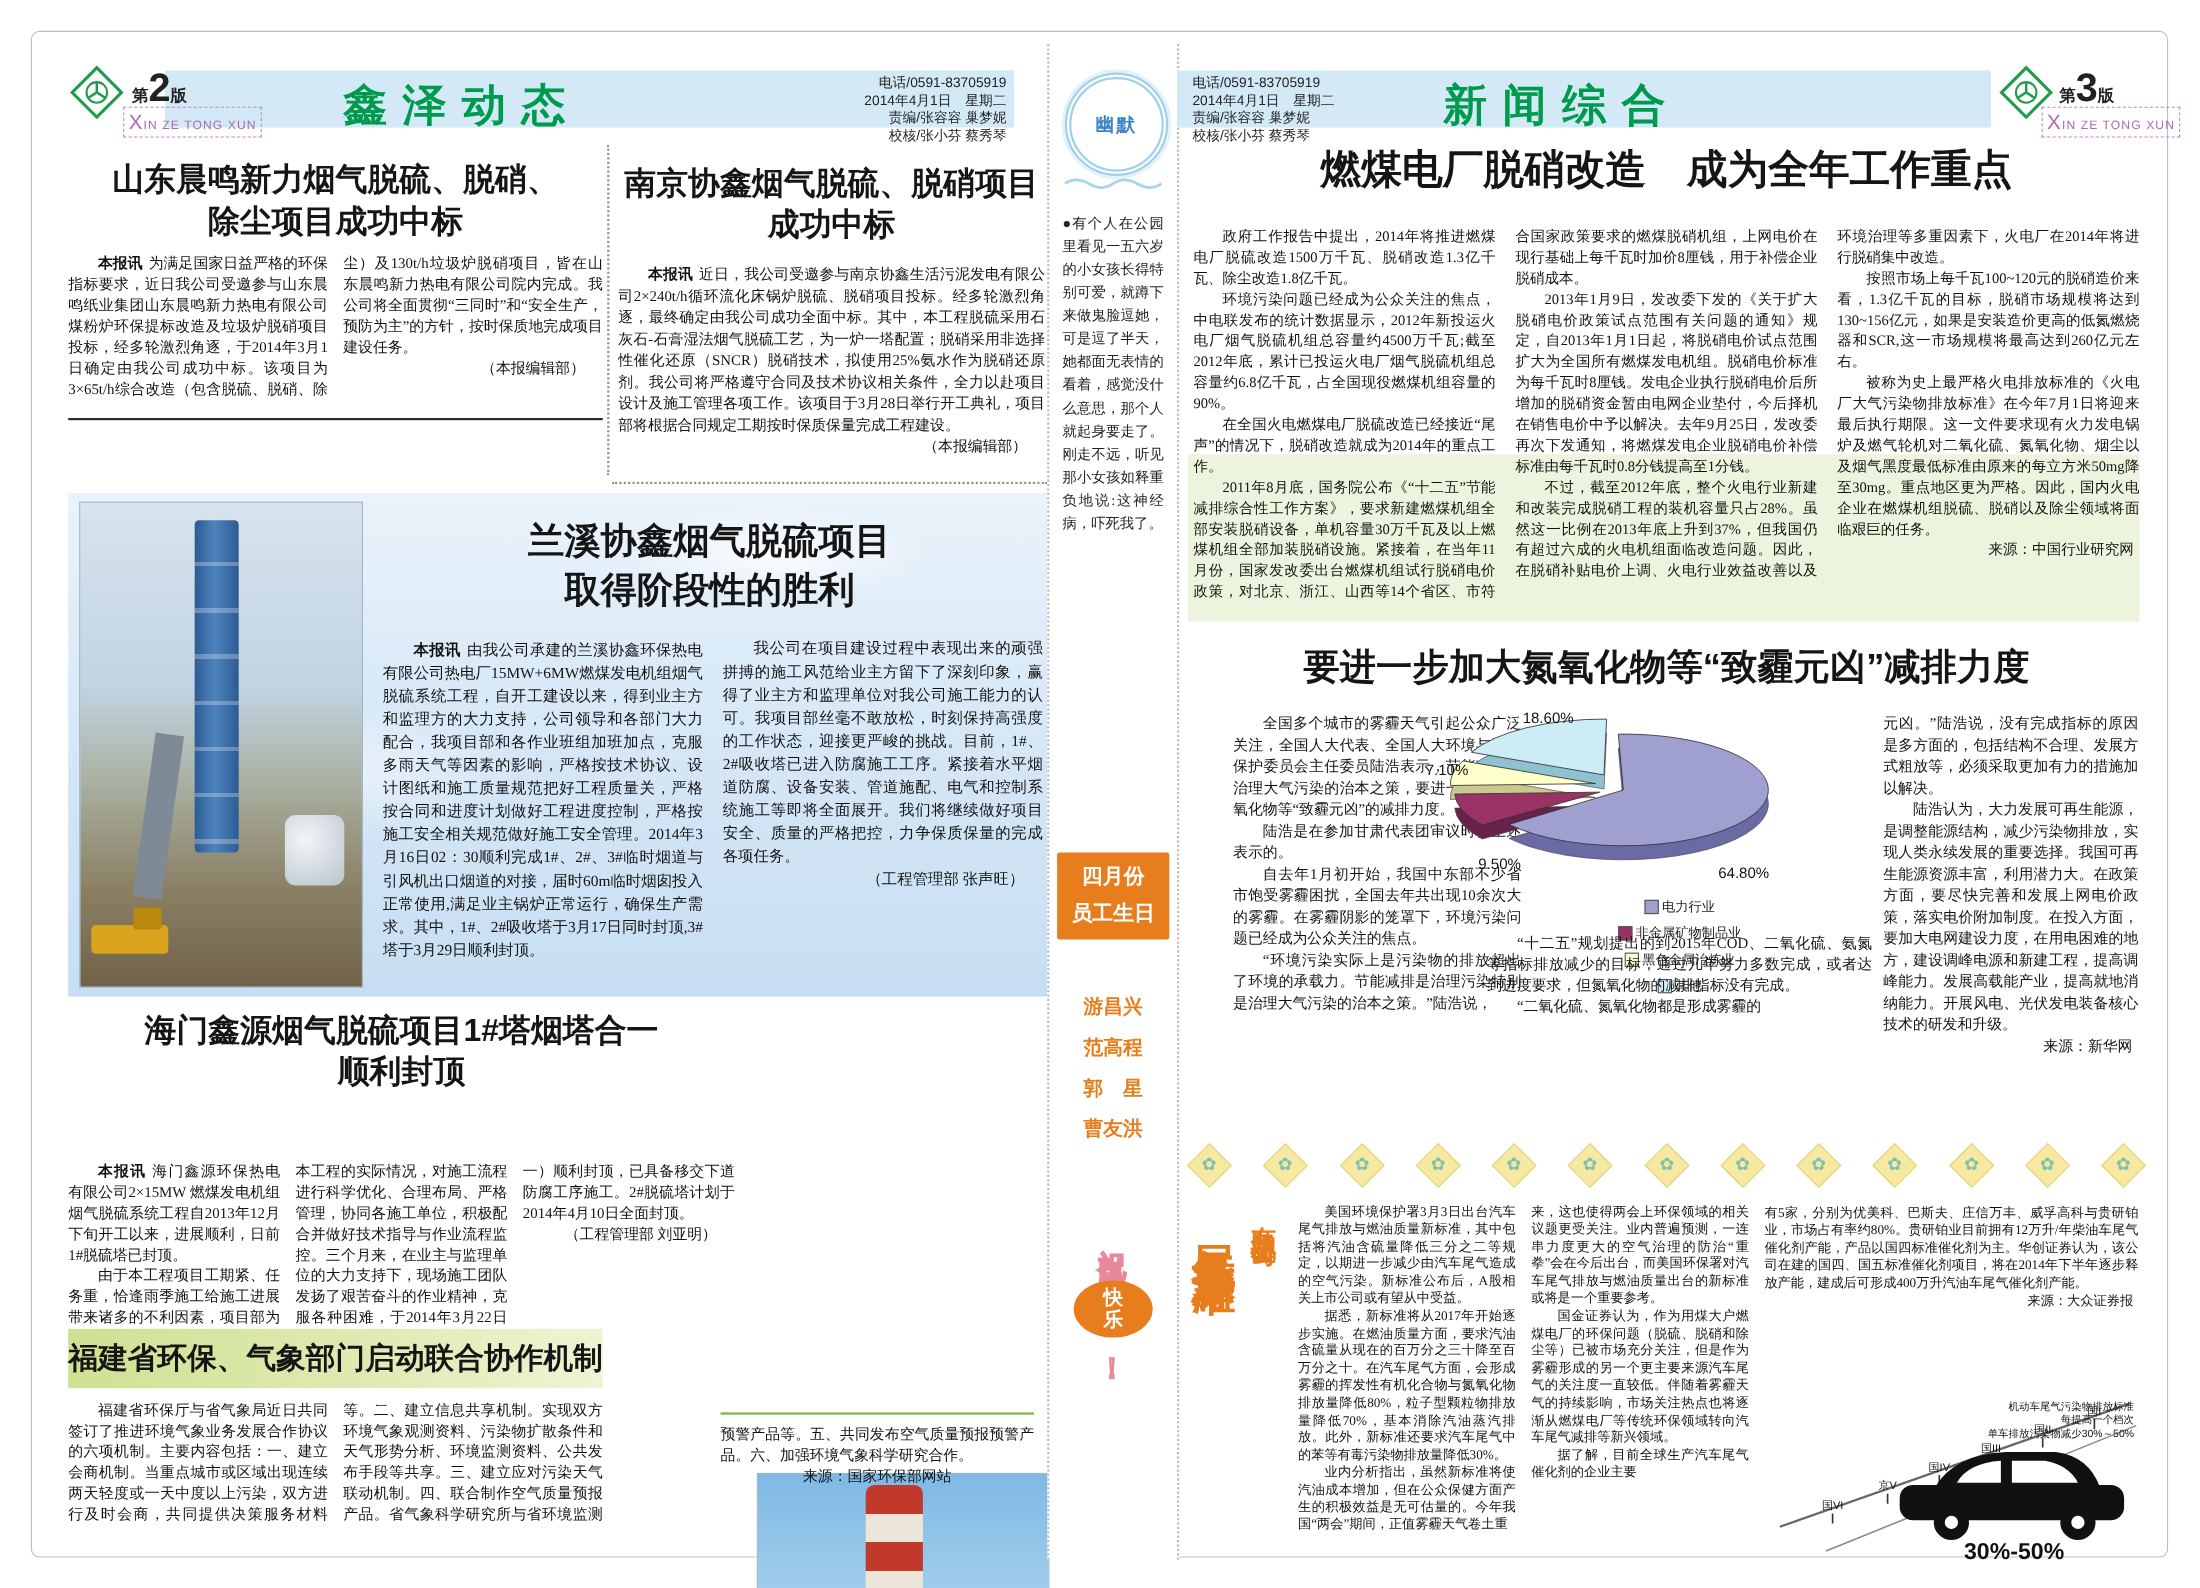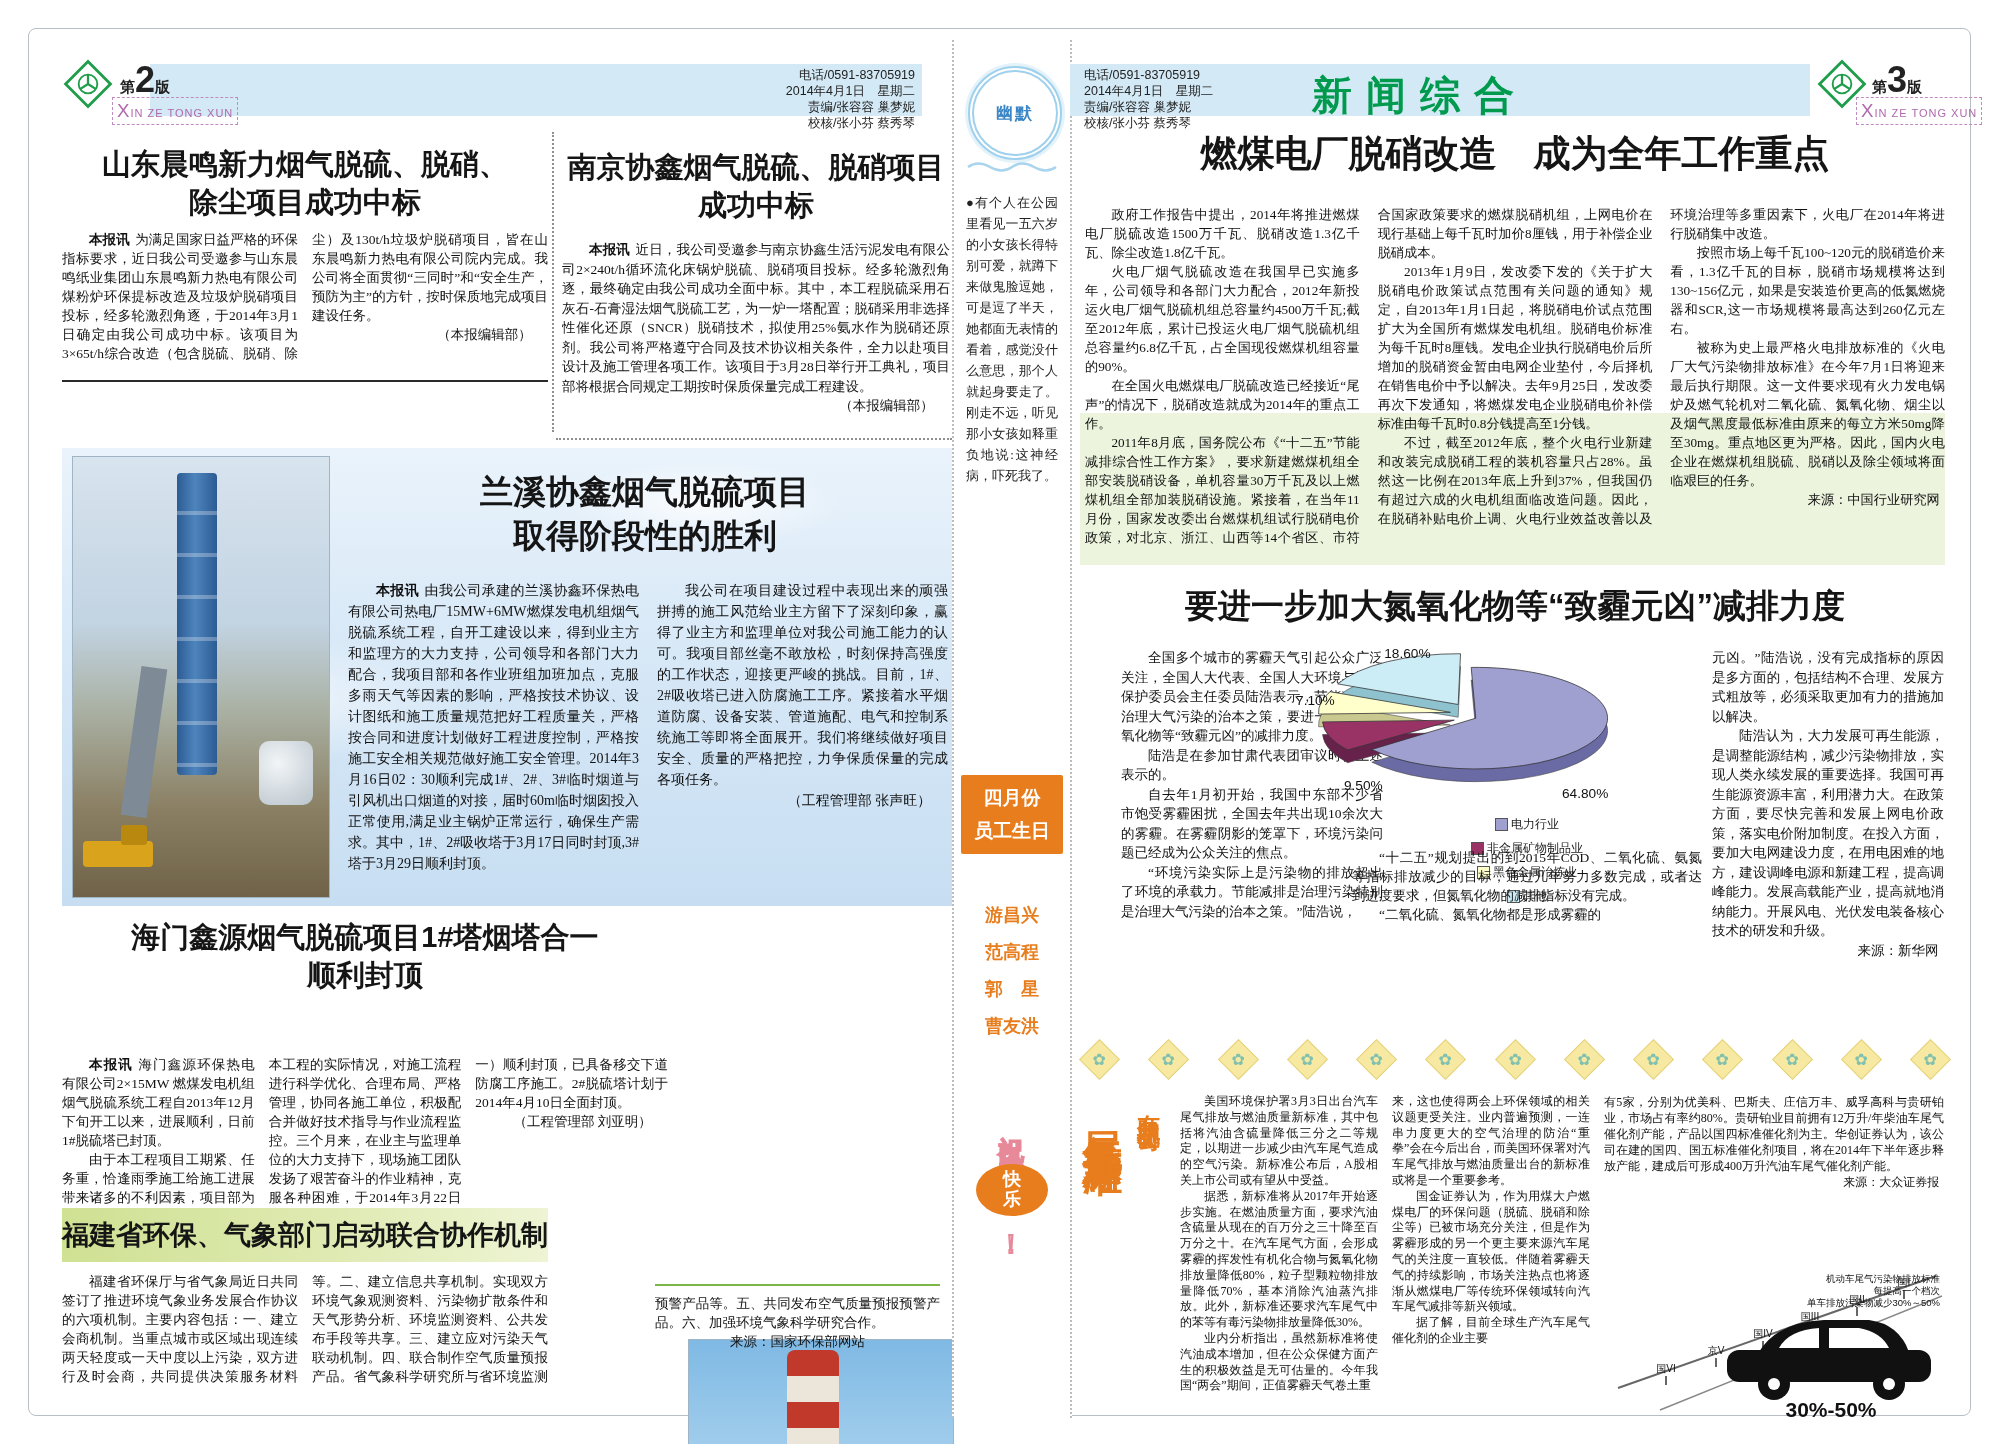--- a/index.html
+++ b/index.html
@@ -78,20 +78,21 @@
     <svg width="56" height="56" viewBox="0 0 60 60">
       <rect x="13" y="13" width="34" height="34" transform="rotate(45 30 30)" fill="none" stroke="#1f9d4b" stroke-width="3"></rect>
       <circle cx="30" cy="30" r="10" fill="none" stroke="#1f9d4b" stroke-width="2"></circle>
       <path d="M30 20 L30 30 M30 30 L21.5 35.5 M30 30 L38.5 35.5" stroke="#1f9d4b" stroke-width="2.4" fill="none"></path>
     </svg>
   </div>
   <div class="abs ed" style="left:120px;top:62px;">
     <span>第</span><span class="ed-num">2</span><span>版</span>
   </div>
   <div class="abs en-box" style="left:112px;top:97px;">XIN ZE TONG XUN</div>
+  <div class="abs sec-title" style="left:255px;top:68px;width:330px;">鑫泽动态</div>
   <div class="abs info" style="left:735px;top:67px;width:180px;text-align:right;">
     <div>电话/0591-83705919</div>
     <div>2014年4月1日　星期二</div>
     <div>责编/张容容 巢梦妮</div>
     <div>校核/张小芬 蔡秀琴</div>
   </div>
 
   <div class="abs hl" style="left:62px;top:145px;width:486px;font-size:29px;">
     <div>山东晨鸣新力烟气脱硫、脱硝、</div>
     <div>除尘项目成功中标</div>
@@ -202,21 +203,21 @@
   </div>
   <div class="abs ed" style="left:1872px;top:62px;">
     <span>第</span><span class="ed-num">3</span><span>版</span>
   </div>
   <div class="abs en-box" style="left:1856px;top:97px;">XIN ZE TONG XUN</div>
 
   <div class="abs pale-green" style="left:1080px;top:413px;width:865px;height:152px;"></div>
   <div class="abs hl" style="left:1085px;top:130px;width:860px;font-size:37px;">燃煤电厂脱硝改造　成为全年工作重点</div>
   <div class="abs body-txt cols3" style="left:1085px;top:205px;width:860px;height:342px;font-size:13.2px;line-height:19px;overflow:hidden;">
     <p>政府工作报告中提出，2014年将推进燃煤电厂脱硫改造1500万千瓦、脱硝改造1.3亿千瓦、除尘改造1.8亿千瓦。</p>
-    <p>火电厂烟气脱硫改造在我国早已实施多年，公司领导和各部门大力配合，2012年新投运火电厂烟气脱硫机组总容量约4500万千瓦;截至2012年底，累计已投运火电厂烟气脱硫机组总容量约6.8亿千瓦，占全国现役燃煤机组容量的90%。</p>
+    <p>环境污染问题已经成为公众关注的焦点，中电联发布的统计数据显示，2012年新投运火电厂烟气脱硫机组总容量约4500万千瓦;截至2012年底，累计已投运火电厂烟气脱硫机组总容量约6.8亿千瓦，占全国现役燃煤机组容量的90%。</p>
     <p>在全国火电燃煤电厂脱硫改造已经接近“尾声”的情况下，脱硝改造就成为2014年的重点工作。</p>
     <p>2011年8月底，国务院公布《“十二五”节能减排综合性工作方案》，要求新建燃煤机组全部安装脱硝设备，单机容量30万千瓦及以上燃煤机组全部加装脱硝设施。紧接着，在当年11月份，国家发改委出台燃煤机组试行脱硝电价政策，对北京、浙江、山西等14个省区、市符合国家政策要求的燃煤脱硝机组，上网电价在现行基础上每千瓦时加价8厘钱，用于补偿企业脱硝成本。</p>
     <p>2013年1月9日，发改委下发的《关于扩大脱硝电价政策试点范围有关问题的通知》规定，自2013年1月1日起，将脱硝电价试点范围扩大为全国所有燃煤发电机组。脱硝电价标准为每千瓦时8厘钱。发电企业执行脱硝电价后所增加的脱硝资金暂由电网企业垫付，今后择机在销售电价中予以解决。去年9月25日，发改委再次下发通知，将燃煤发电企业脱硝电价补偿标准由每千瓦时0.8分钱提高至1分钱。</p>
     <p>不过，截至2012年底，整个火电行业新建和改装完成脱硝工程的装机容量只占28%。虽然这一比例在2013年底上升到37%，但我国仍有超过六成的火电机组面临改造问题。因此，在脱硝补贴电价上调、火电行业效益改善以及环境治理等多重因素下，火电厂在2014年将进行脱硝集中改造。</p>
     <p>按照市场上每千瓦100~120元的脱硝造价来看，1.3亿千瓦的目标，脱硝市场规模将达到130~156亿元，如果是安装造价更高的低氮燃烧器和SCR,这一市场规模将最高达到260亿元左右。</p>
     <p>被称为史上最严格火电排放标准的《火电厂大气污染物排放标准》在今年7月1日将迎来最后执行期限。这一文件要求现有火力发电锅炉及燃气轮机对二氧化硫、氮氧化物、烟尘以及烟气黑度最低标准由原来的每立方米50mg降至30mg。重点地区更为严格。因此，国内火电企业在燃煤机组脱硫、脱硝以及除尘领域将面临艰巨的任务。</p>
     <p class="src">来源：中国行业研究网</p>
   </div>
 
   <div class="abs hl" style="left:1085px;top:584px;width:860px;font-size:33px;">要进一步加大氮氧化物等“致霾元凶”减排力度</div>

